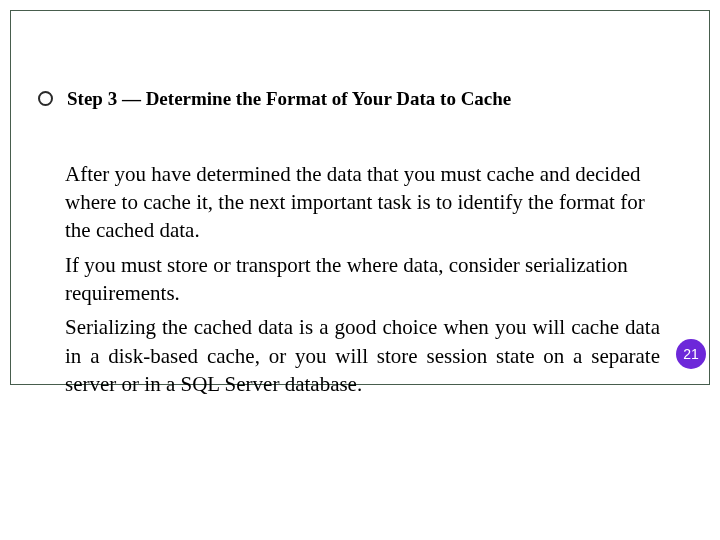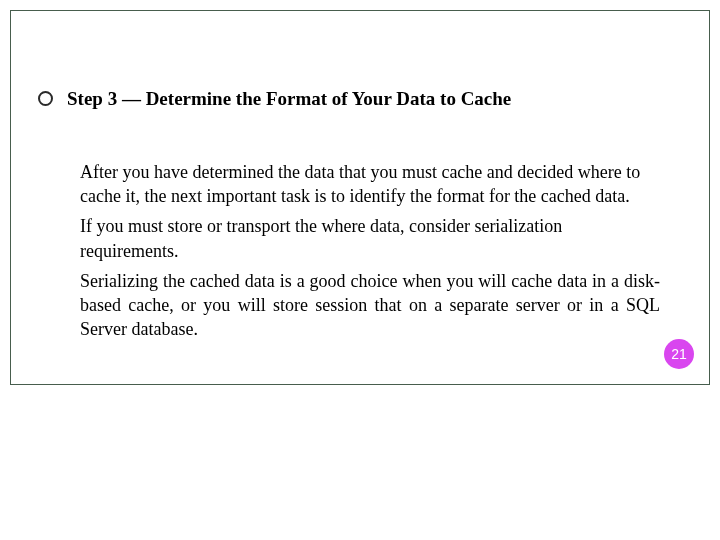--- a/index.html
+++ b/index.html
@@ -45,39 +45,39 @@
     border-radius: 50%;
     margin-top: 5px;
     flex: 0 0 auto;
   }
   .title {
     font-weight: bold;
     font-size: 19px;
     line-height: 1.35;
   }
   .body {
-    margin-left: 42px;
+    margin-left: 27px;
     margin-top: 48px;
-    font-size: 18px;
+    font-size: 21px;
     line-height: 1.35;
   }
   .para {
     margin-bottom: 6px;
   }
   .justify {
     text-align: justify;
   }
   .page-badge {
     position: absolute;
-    right: 26px;
+    right: 14px;
     bottom: 26px;
     width: 30px;
     height: 30px;
     border-radius: 50%;
-    background: #d946ef;
+    background: #6d28d9;
     color: #ffffff;
     font-family: Arial, Helvetica, sans-serif;
     font-size: 14px;
     display: flex;
     align-items: center;
     justify-content: center;
   }
 </style>
 </head>
 <body>
@@ -87,20 +87,20 @@
 
   <div class="content">
     <div class="title-row">
       <div class="bullet"></div>
       <div class="title">Step 3 — Determine the Format of Your Data to Cache</div>
     </div>
 
     <div class="body">
       <div class="para">After you have determined the data that you must cache and decided where to cache it, the next important task is to identify the format for the cached data.</div>
       <div class="para">If you must store or transport the where data, consider serialization requirements.</div>
-      <div class="para justify">Serializing the cached data is a good choice when you will cache data in a disk-based cache, or you will store session that on a separate server or in a SQL Server database.</div>
+      <div class="para justify">Serializing the cached data is a good choice when you will cache data in a disk-based cache, or you will store session state on a separate server or in a SQL Server database.</div>
     </div>
   </div>
 
   <div class="page-badge">
     <span>21</span>
   </div>
 </div>
 
 </body></html>

